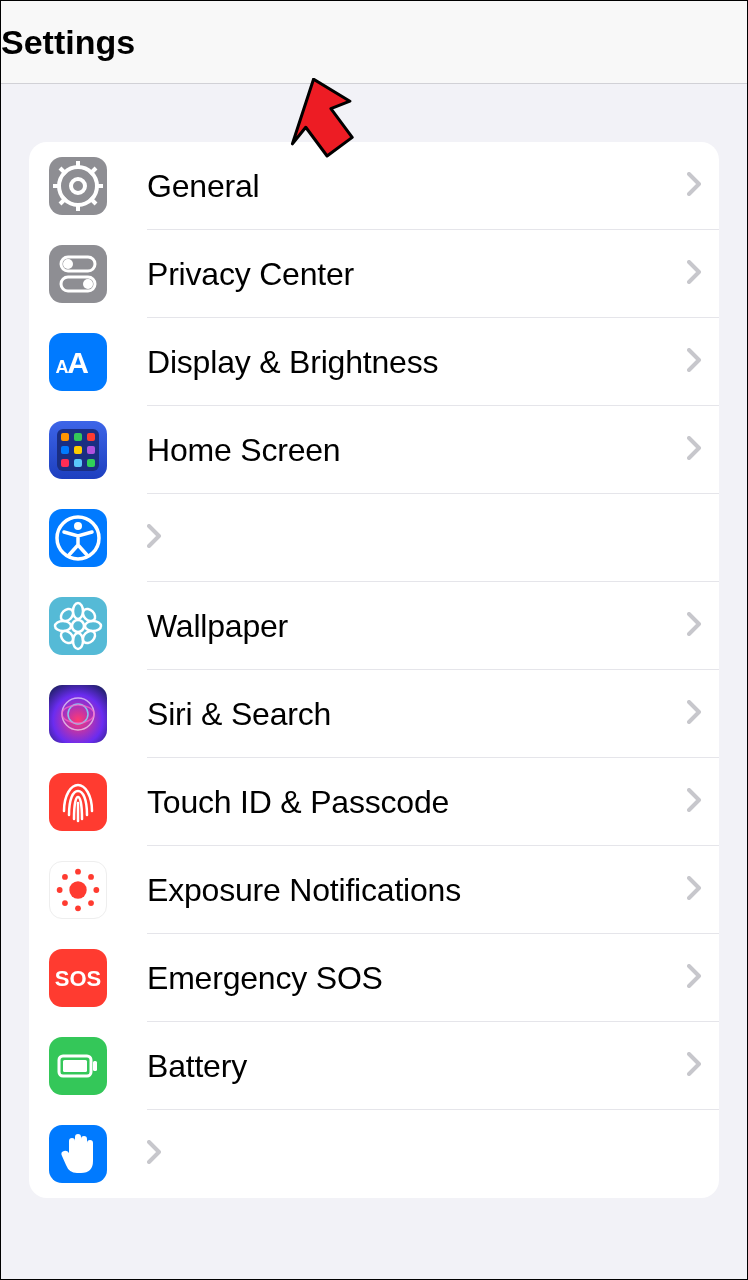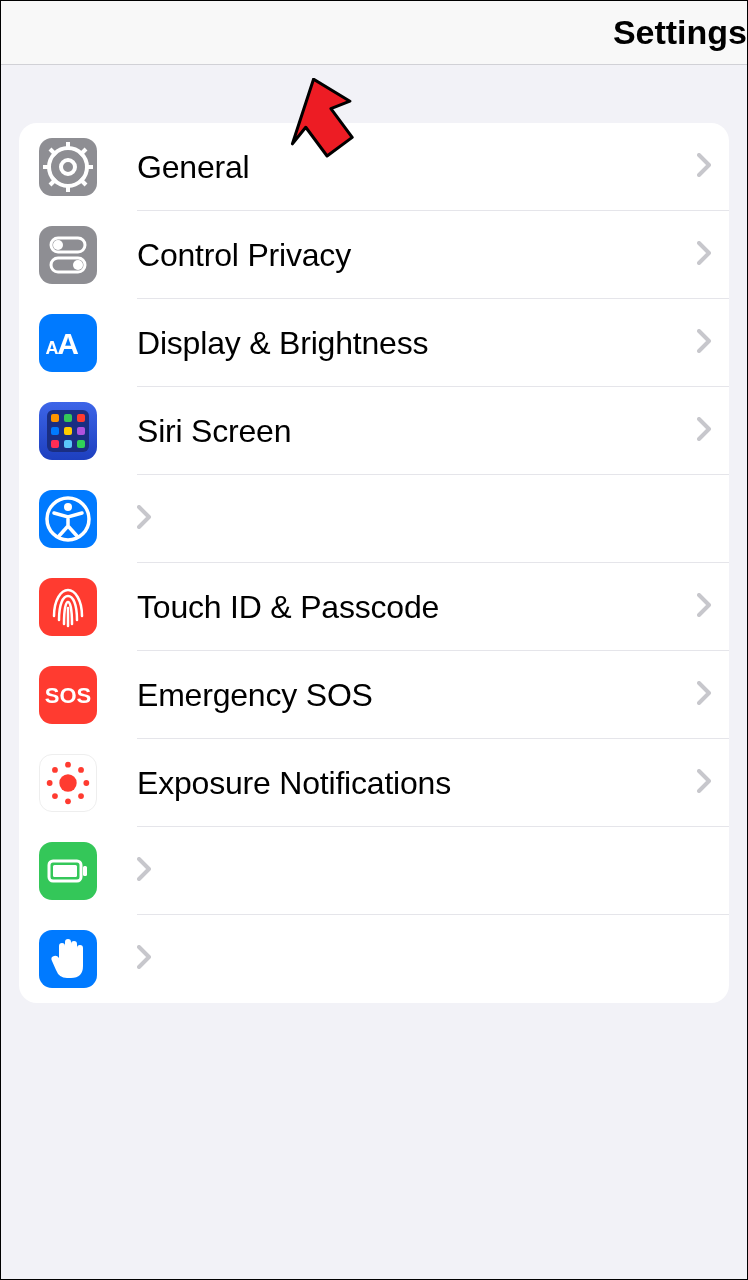--- a/index.html
+++ b/index.html
@@ -11,32 +11,32 @@
       font-family: -apple-system, BlinkMacSystemFont, "Helvetica Neue", sans-serif;
       background: #f2f2f7;
       width: 748px;
       height: 1280px;
       overflow: hidden;
       border: 1px solid #000;
     }
     .header {
       background: #f8f8f8;
       border-bottom: 1px solid #d1d1d6;
-      height: 64px;
+      height: 83px;
       display: flex;
       align-items: center;
-      justify-content: flex-end;
+      justify-content: flex-start;
     }
     .header-title {
       font-size: 34px;
       font-weight: 700;
       color: #000;
     }
     .content {
-      padding: 58px 18px 0;
+      padding: 58px 28px 0;
     }
     .section {
       background: #fff;
       border-radius: 18px;
       overflow: hidden;
     }
     .row {
       display: flex;
       align-items: center;
       height: 88px;
@@ -114,21 +114,21 @@
         <div class="chevron"><svg width="16" height="24" viewBox="-2 -2 16 24">
             <use href="#chevron-right"></use>
           </svg></div>
       </div>
       <div class="row">
         <div class="icon-wrap bg-gray2">
           <svg width="58" height="58" viewBox="0 0 58 58">
             <use href="#toggles-icon"></use>
           </svg>
         </div>
-        <div class="row-label">Control Privacy</div>
+        <div class="row-label">Privacy Center</div>
         <div class="chevron"><svg width="16" height="24" viewBox="-2 -2 16 24">
             <use href="#chevron-right"></use>
           </svg></div>
       </div>
       <div class="row">
         <div class="icon-wrap bg-blue">
           <svg width="58" height="58" viewBox="0 0 58 58">
             <use href="#aa-icon"></use>
           </svg>
         </div>
@@ -136,74 +136,97 @@
         <div class="chevron"><svg width="16" height="24" viewBox="-2 -2 16 24">
             <use href="#chevron-right"></use>
           </svg></div>
       </div>
       <div class="row">
         <div class="icon-wrap bg-indigo">
           <svg width="58" height="58" viewBox="0 0 58 58">
             <use href="#apps-grid-icon"></use>
           </svg>
         </div>
-        <div class="row-label">Siri Screen</div>
+        <div class="row-label">Home Screen</div>
         <div class="chevron"><svg width="16" height="24" viewBox="-2 -2 16 24">
             <use href="#chevron-right"></use>
           </svg></div>
       </div>
       <div class="row">
         <div class="icon-wrap bg-blue">
           <svg width="58" height="58" viewBox="0 0 58 58">
             <use href="#accessibility-icon"></use>
           </svg>
         </div>
         <div class="chevron"><svg width="16" height="24" viewBox="-2 -2 16 24">
             <use href="#chevron-right"></use>
           </svg></div>
       </div>
       <div class="row">
+        <div class="icon-wrap bg-teal">
+          <svg width="58" height="58" viewBox="0 0 58 58">
+            <use href="#flower-icon"></use>
+          </svg>
+        </div>
+        <div class="row-label">Wallpaper</div>
+        <div class="chevron"><svg width="16" height="24" viewBox="-2 -2 16 24">
+            <use href="#chevron-right"></use>
+          </svg></div>
+      </div>
+      <div class="row">
+        <div class="icon-wrap bg-siri">
+          <svg width="58" height="58" viewBox="0 0 58 58">
+            <use href="#siri-icon"></use>
+          </svg>
+        </div>
+        <div class="row-label">Siri &amp; Search</div>
+        <div class="chevron"><svg width="16" height="24" viewBox="-2 -2 16 24">
+            <use href="#chevron-right"></use>
+          </svg></div>
+      </div>
+      <div class="row">
         <div class="icon-wrap bg-red">
           <svg width="58" height="58" viewBox="0 0 58 58">
             <use href="#fingerprint-icon"></use>
           </svg>
         </div>
         <div class="row-label">Touch ID &amp; Passcode</div>
         <div class="chevron"><svg width="16" height="24" viewBox="-2 -2 16 24">
             <use href="#chevron-right"></use>
           </svg></div>
       </div>
       <div class="row">
+        <div class="icon-wrap bg-white">
+          <svg width="58" height="58" viewBox="0 0 58 58">
+            <use href="#exposure-icon"></use>
+          </svg>
+        </div>
+        <div class="row-label">Exposure Notifications</div>
+        <div class="chevron"><svg width="16" height="24" viewBox="-2 -2 16 24">
+            <use href="#chevron-right"></use>
+          </svg></div>
+      </div>
+      <div class="row">
         <div class="icon-wrap bg-red">
           <svg width="58" height="58" viewBox="0 0 58 58">
             <use href="#sos-icon"></use>
           </svg>
         </div>
         <div class="row-label">Emergency SOS</div>
         <div class="chevron"><svg width="16" height="24" viewBox="-2 -2 16 24">
             <use href="#chevron-right"></use>
           </svg></div>
       </div>
       <div class="row">
-        <div class="icon-wrap bg-white">
-          <svg width="58" height="58" viewBox="0 0 58 58">
-            <use href="#exposure-icon"></use>
-          </svg>
-        </div>
-        <div class="row-label">Exposure Notifications</div>
-        <div class="chevron"><svg width="16" height="24" viewBox="-2 -2 16 24">
-            <use href="#chevron-right"></use>
-          </svg></div>
-      </div>
-      <div class="row">
         <div class="icon-wrap bg-green">
           <svg width="58" height="58" viewBox="0 0 58 58">
             <use href="#battery-icon"></use>
           </svg>
         </div>
+        <div class="row-label">Battery</div>
         <div class="chevron"><svg width="16" height="24" viewBox="-2 -2 16 24">
             <use href="#chevron-right"></use>
           </svg></div>
       </div>
       <div class="row">
         <div class="icon-wrap bg-blue2">
           <svg width="58" height="58" viewBox="0 0 58 58">
             <use href="#hand-icon"></use>
           </svg>
         </div>

